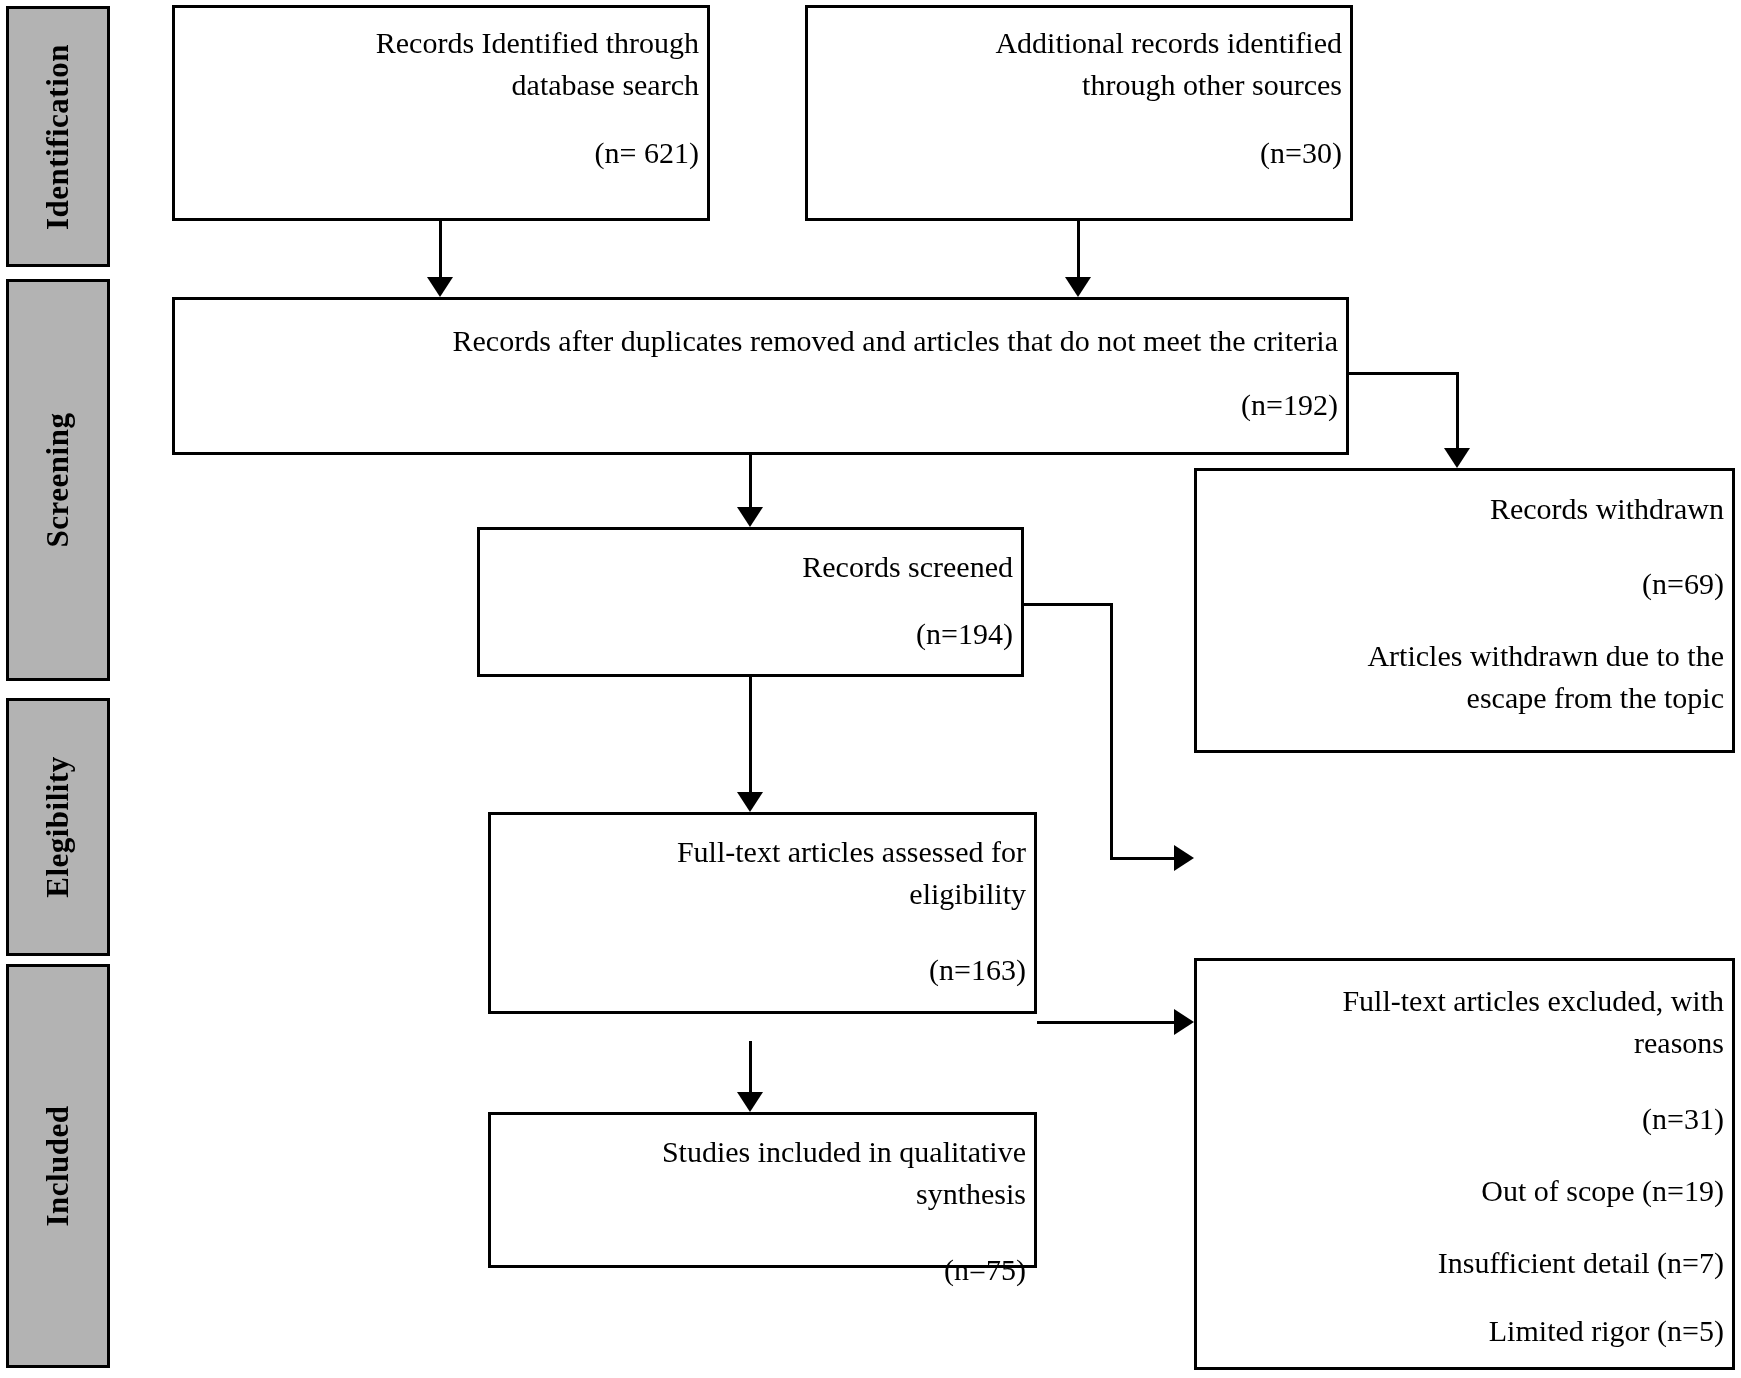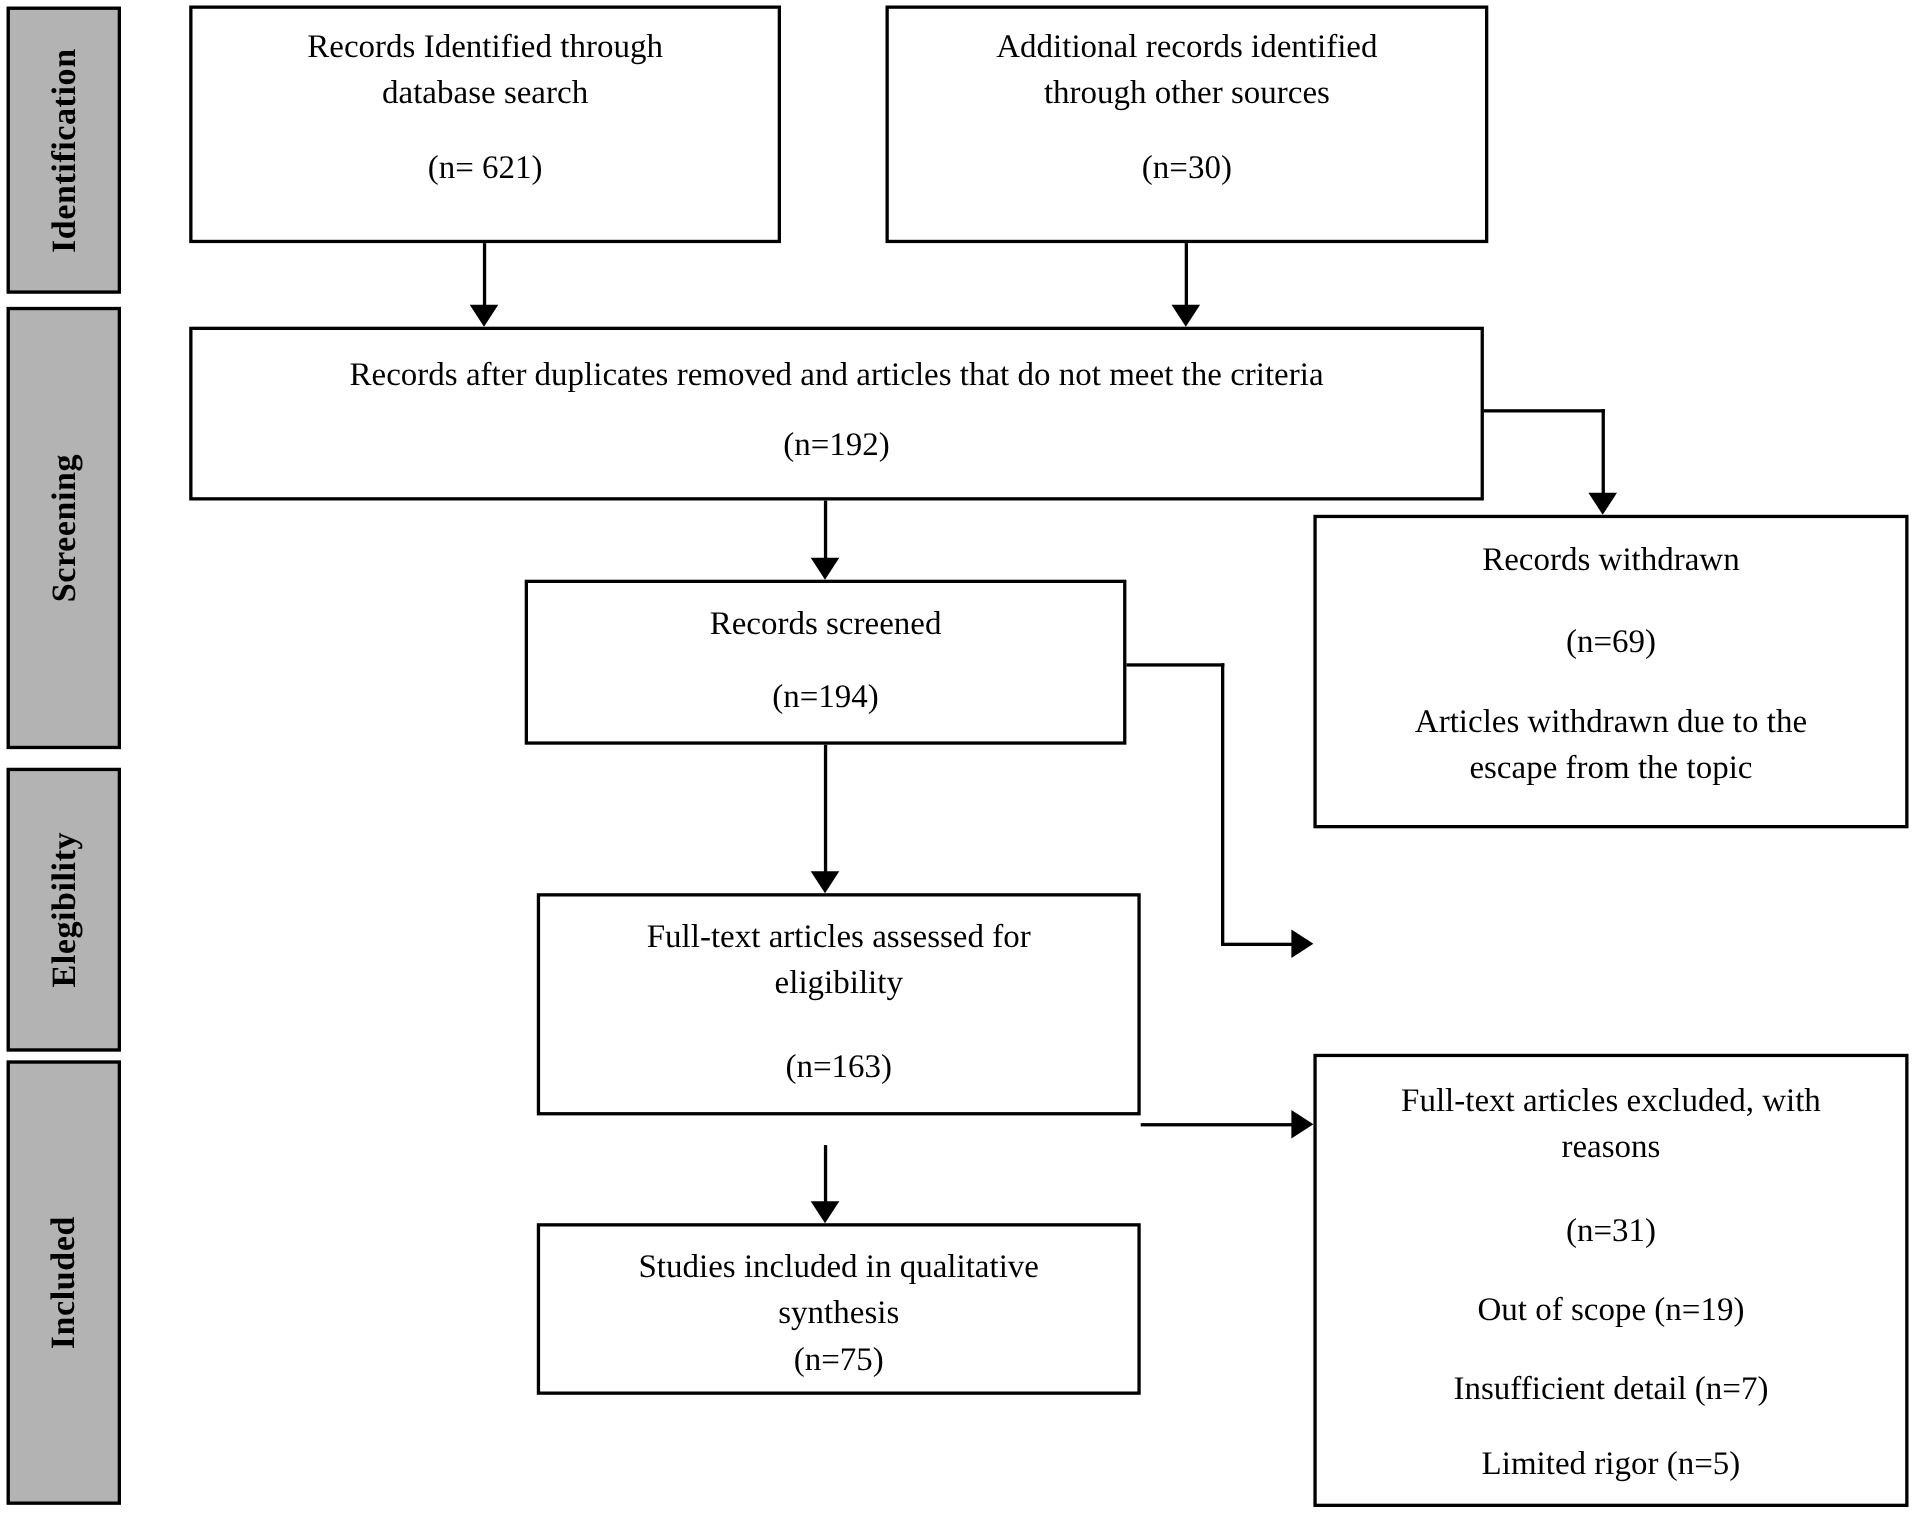--- a/index.html
+++ b/index.html
@@ -32,21 +32,21 @@
     font-weight: 700;
     letter-spacing: 0.5px;
   }
 
   
   .fbox {
     position: absolute;
     background: #ffffff;
     border: 3px solid #000000;
     box-sizing: border-box;
-    text-align: center;
+    text-align: right;
     font-size: 30px;
     line-height: 42px;
   }
   .fbox .line { padding: 0 8px; }
 
   
   .vline, .hline { position: absolute; background: #000000; }
   .vline { width: 3px; }
   .hline { height: 3px; }
   .arr-down {
@@ -121,21 +121,21 @@
     <div class="line">reasons</div>
     <div class="line" style="margin-top:34px">(n=31)</div>
     <div class="line" style="margin-top:30px">Out of scope (n=19)</div>
     <div class="line" style="margin-top:30px">Insufficient detail (n=7)</div>
     <div class="line" style="margin-top:26px">Limited rigor (n=5)</div>
   </div>
 
   <div class="fbox" style="left:488px;top:1112px;width:549px;height:156px;padding-top:16px">
     <div class="line">Studies included in qualitative</div>
     <div class="line">synthesis</div>
-    <div class="line" style="">(n=75)</div>
+    <div class="line" style="margin-top:34px">(n=75)</div>
   </div>
 
   <div class="vline" style="left:439px;top:221px;height:58px"></div>
   <div class="arr-down" style="left:427px;top:277px"></div>
 
   <div class="vline" style="left:1077px;top:221px;height:58px"></div>
   <div class="arr-down" style="left:1065px;top:277px"></div>
 
   <div class="vline" style="left:749px;top:455px;height:54px"></div>
   <div class="arr-down" style="left:737px;top:507px"></div>

